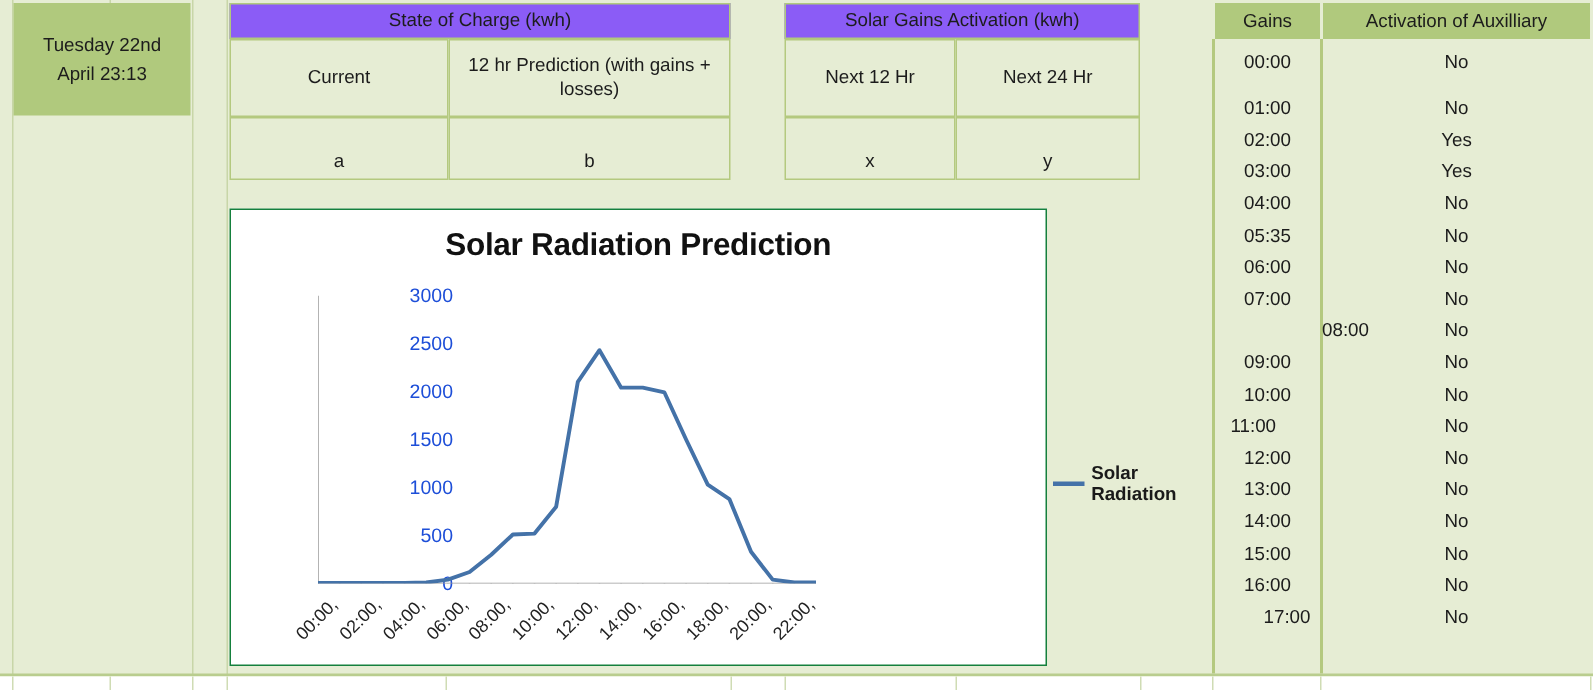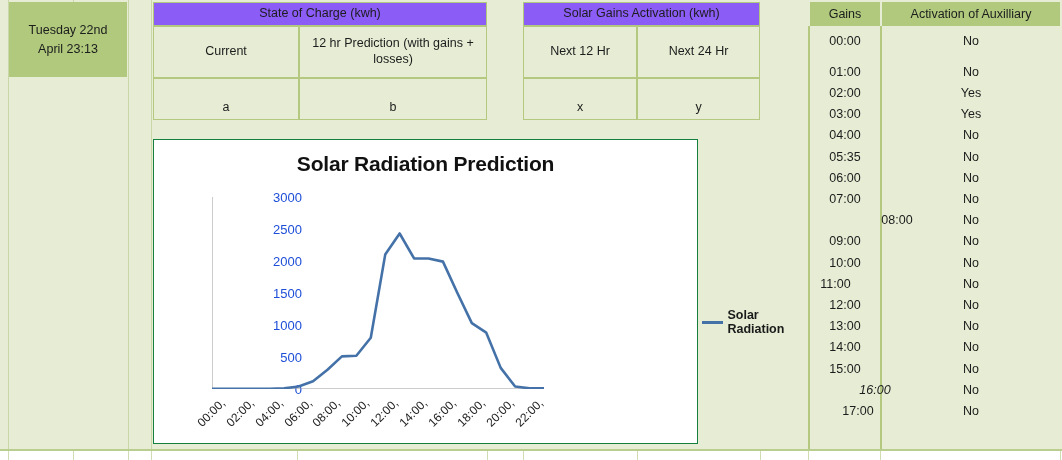--- a/index.html
+++ b/index.html
@@ -269,21 +269,21 @@
       <div class="rt-cell" style="left: 810px; top: 273.2px; width: 51px; height: 21.2px;">11:00</div>
       <div class="rt-cell" style="left: 882px; top: 273.2px; width: 178px; height: 21.2px;">No</div>
       <div class="rt-cell" style="left: 810px; top: 294.4px; width: 70px; height: 21.2px;">12:00</div>
       <div class="rt-cell" style="left: 882px; top: 294.4px; width: 178px; height: 21.2px;">No</div>
       <div class="rt-cell" style="left: 810px; top: 315.6px; width: 70px; height: 21.2px;">13:00</div>
       <div class="rt-cell" style="left: 882px; top: 315.6px; width: 178px; height: 21.2px;">No</div>
       <div class="rt-cell" style="left: 810px; top: 336.8px; width: 70px; height: 21.2px;">14:00</div>
       <div class="rt-cell" style="left: 882px; top: 336.8px; width: 178px; height: 21.2px;">No</div>
       <div class="rt-cell" style="left: 810px; top: 358px; width: 70px; height: 21.2px;">15:00</div>
       <div class="rt-cell" style="left: 882px; top: 358px; width: 178px; height: 21.2px;">No</div>
-      <div class="rt-cell" style="left: 840px; top: 379.2px; width: 70px; height: 21.2px; font-style: italic;">16:00</div>
+      <div class="rt-cell" style="left: 810px; top: 379.2px; width: 70px; height: 21.2px;">16:00</div>
       <div class="rt-cell" style="left: 882px; top: 379.2px; width: 178px; height: 21.2px;">No</div>
       <div class="rt-cell" style="left: 810px; top: 400.4px; width: 46px; height: 21.2px; padding-left: 48px;">17:00</div>
       <div class="rt-cell" style="left: 882px; top: 400.4px; width: 178px; height: 21.2px;">No</div>
     </div>
 
   <div class="chart-frame">
 
     <div class="chart-title">Solar Radiation Prediction</div>
 
     <div id="y-axis-labels">

